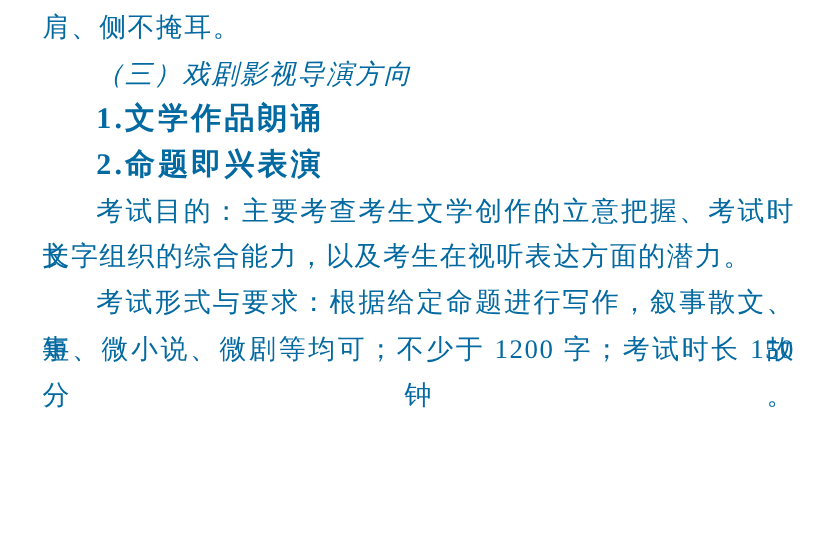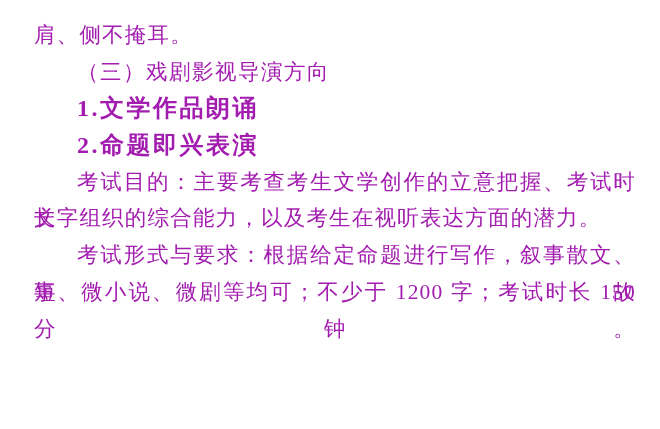--- a/index.html
+++ b/index.html
@@ -9,41 +9,42 @@
   }
   body {
     width: 660px;
     height: 429px;
     overflow: hidden;
   }
   .page {
     box-sizing: border-box;
     width: 660px;
     height: 336px;
-    padding: 17px 24px 0 34px;
+    padding: 4px 24px 0 34px;
     background: #ffffff;
-    color: #a21caf;
+    color: #0369a1;
     font-family: "Liberation Serif", "DejaVu Serif", serif;
   }
   .line {
     height: 36.7px;
     line-height: 36.7px;
     font-size: 21.5px;
     letter-spacing: 1.2px;
     white-space: nowrap;
   }
   .indent {
     text-indent: 43px;
   }
   .justify {
     white-space: normal;
     text-align: justify;
     text-align-last: justify;
   }
   .kai-heading {
+    font-style: italic;
     letter-spacing: 1.5px;
   }
   .bold-heading {
     font-weight: bold;
     font-size: 24px;
     letter-spacing: 2.5px;
   }
   .label {
     font-weight: normal;
   }

